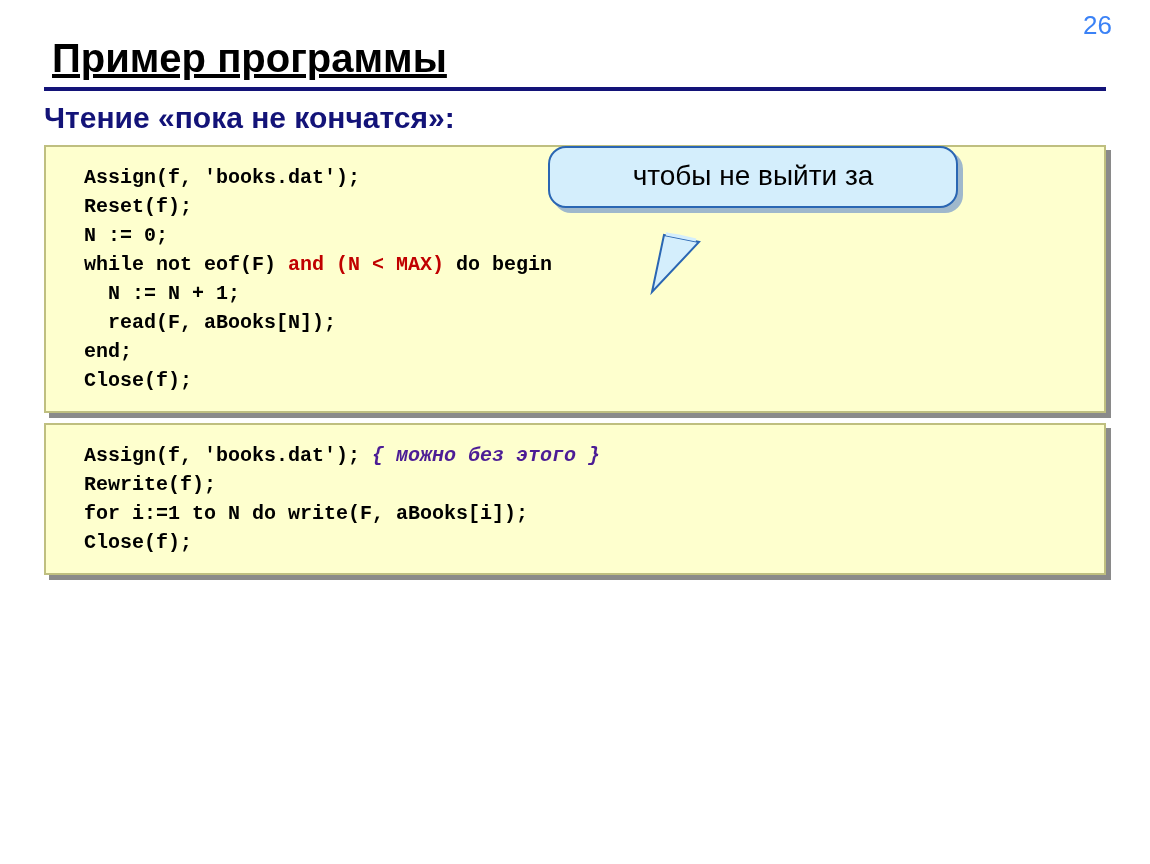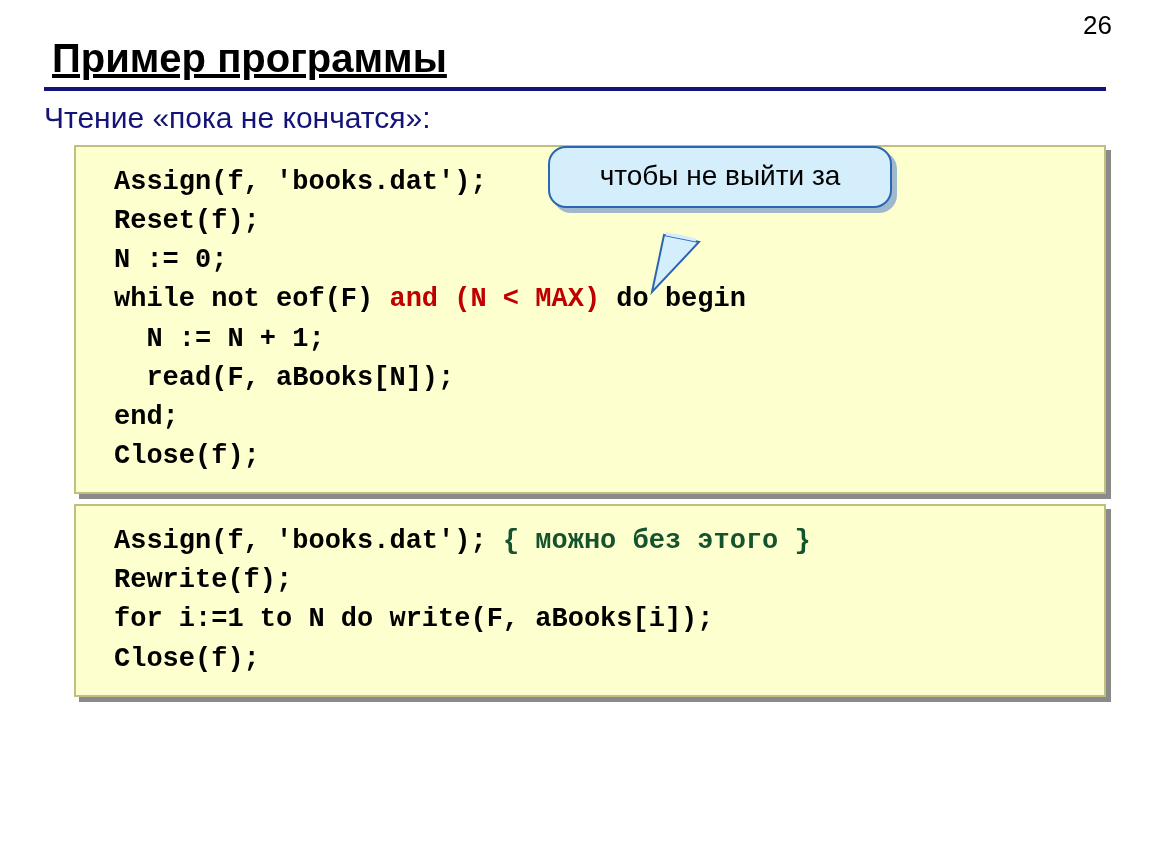--- a/index.html
+++ b/index.html
@@ -13,72 +13,71 @@
   .slide {
     position: relative;
     width: 1150px;
     height: 864px;
     padding: 18px 44px 30px 44px;
   }
   .pagenum {
     position: absolute;
     top: 10px; right: 38px;
     font-size: 26px;
-    color: #000000;
+    color: #3b82f6;
     font-family: Arial, sans-serif;
   }
   .title {
     font-size: 40px;
     font-weight: bold;
     color: #000;
     margin: 18px 0 6px 8px;
     text-decoration: underline;
   }
   .hr {
     height: 0;
     border-top: 4px solid #131378;
     margin: 0 0 10px 0;
   }
   .subhead {
     font-size: 30px;
-    font-weight: normal;
+    font-weight: bold;
     color: #131378;
     margin: 8px 0 10px 0;
   }
   .subhead.second { margin-top: 22px; margin-left: 8px; }
   .codebox-wrap {
     position: relative;
     margin-bottom: 10px;
   }
   .codebox {
     position: relative;
     background: #feffce;
     border: 2px solid #bfbf80;
     box-shadow: 5px 5px 0 0 #8a8a8a;
     padding: 16px 22px 16px 38px;
     font-family: "Courier New", Courier, monospace;
     font-weight: bold;
-    font-size: 27px;
+    font-size: 20px;
     line-height: 1.45;
     color: #000;
     white-space: pre;
-    margin-left: 30px;
   }
   .hl-red { color: #c00000; }
-  .hl-green { color: #14532d; }
+  .hl-green { color: #4c1d95; font-style: italic; }
 
   .callout-wrap {
     position: absolute;
     top: 146px;
     left: 548px;
     z-index: 5;
   }
   .callout {
     position: relative;
-    width: 344px;
+    width: 410px;
     background: #d4eefc;
     border: 2px solid #2a66b3;
     border-radius: 18px;
     box-shadow: 5px 5px 0 0 #9fb8cc;
     padding: 10px 18px 12px 18px;
     font-size: 28px;
     color: #000;
     text-align: center;
     line-height: 1.28;
   }

